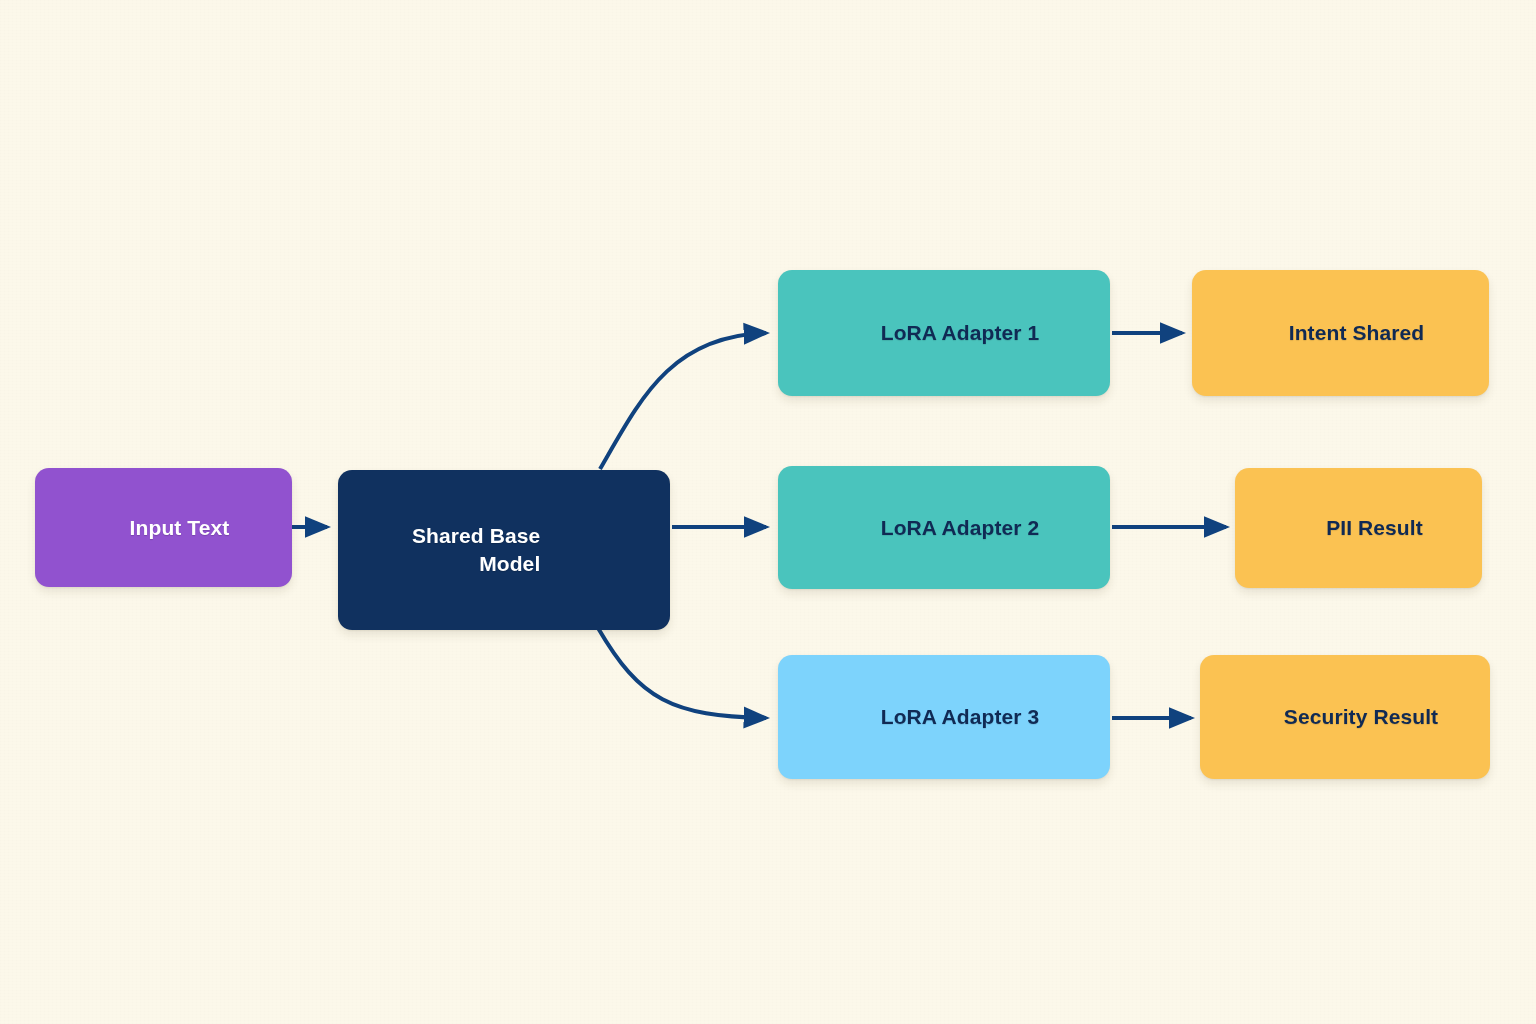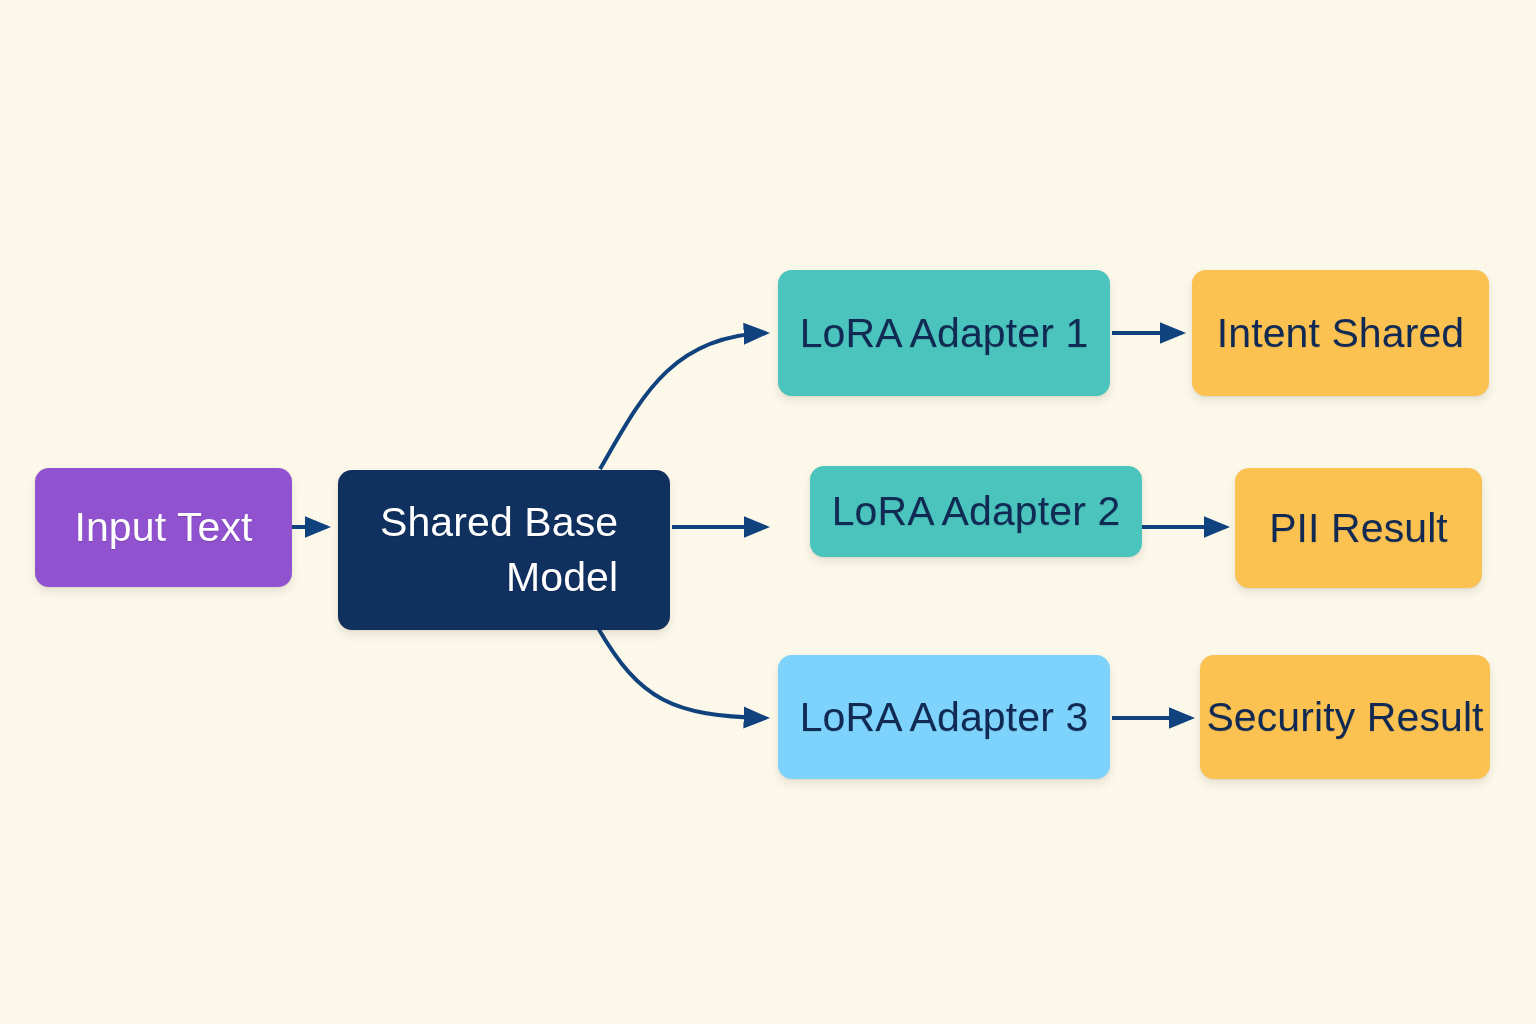--- a/index.html
+++ b/index.html
@@ -28,26 +28,27 @@
   .node {
     position: absolute;
     display: flex;
     align-items: center;
     border-radius: 14px;
     box-sizing: border-box;
     box-shadow: 0 5px 10px rgba(60,50,20,0.10), 0 1px 2px rgba(60,50,20,0.07);
     z-index: 3;
   }
   .node .label {
-    font-size: 41px;
-    font-weight: 400;
+    font-size: 21px;
+    font-weight: 700;
     letter-spacing: 0.1px;
     line-height: 1.33;
     text-shadow: 0 1px 1px rgba(0,0,0,0.17);
     white-space: pre-line;
+    padding-left: 32px;
   }
   .node.center .label { width: 100%; text-align: center; }
   .node.leftalign { padding-left: 42px; }
   .node.leftalign .label { text-align: right; }
 
   
   .n-input   { background: #9152cf; }
   .n-input   .label { color: #ffffff; }
   .n-base    { background: #10315f; }
   .n-base    .label { color: #ffffff; }
@@ -92,21 +93,21 @@
       <div class="node n-input center" style="left: 35px; top: 468px; width: 257px; height: 119px; background: rgb(145, 82, 207);">
         <div class="label" style="color: rgb(255, 255, 255);">Input Text</div>
       </div>
       <div class="node n-base leftalign" style="left: 338px; top: 470px; width: 332px; height: 160px; background: rgb(16, 49, 95);">
         <div class="label" style="color: rgb(255, 255, 255);">Shared Base
 Model</div>
       </div>
       <div class="node n-adapter center" style="left: 778px; top: 270px; width: 332px; height: 126px; background: rgb(74, 196, 189);">
         <div class="label" style="color: rgb(16, 42, 84);">LoRA Adapter 1</div>
       </div>
-      <div class="node n-adapter center" style="left: 778px; top: 466px; width: 332px; height: 91px; background: rgb(74, 196, 189); margin-left: 32px;">
+      <div class="node n-adapter center" style="left: 778px; top: 466px; width: 332px; height: 123px; background: rgb(74, 196, 189);">
         <div class="label" style="color: rgb(16, 42, 84);">LoRA Adapter 2</div>
       </div>
       <div class="node n-adapter center" style="left: 778px; top: 655px; width: 332px; height: 124px; background: #7dd3fc;">
         <div class="label" style="color: rgb(16, 42, 84);">LoRA Adapter 3</div>
       </div>
       <div class="node n-result center" style="left: 1192px; top: 270px; width: 297px; height: 126px; background: rgb(251, 194, 82);">
         <div class="label" style="color: rgb(16, 42, 84);">Intent Shared</div>
       </div>
       <div class="node n-result center" style="left: 1235px; top: 468px; width: 247px; height: 120px; background: rgb(251, 194, 82);">
         <div class="label" style="color: rgb(16, 42, 84);">PII Result</div>

